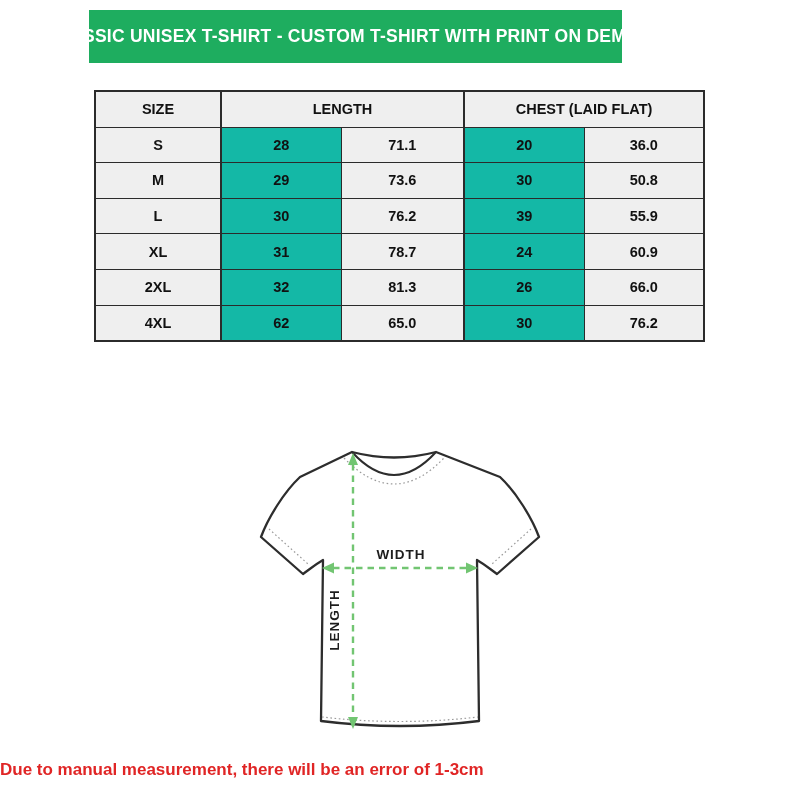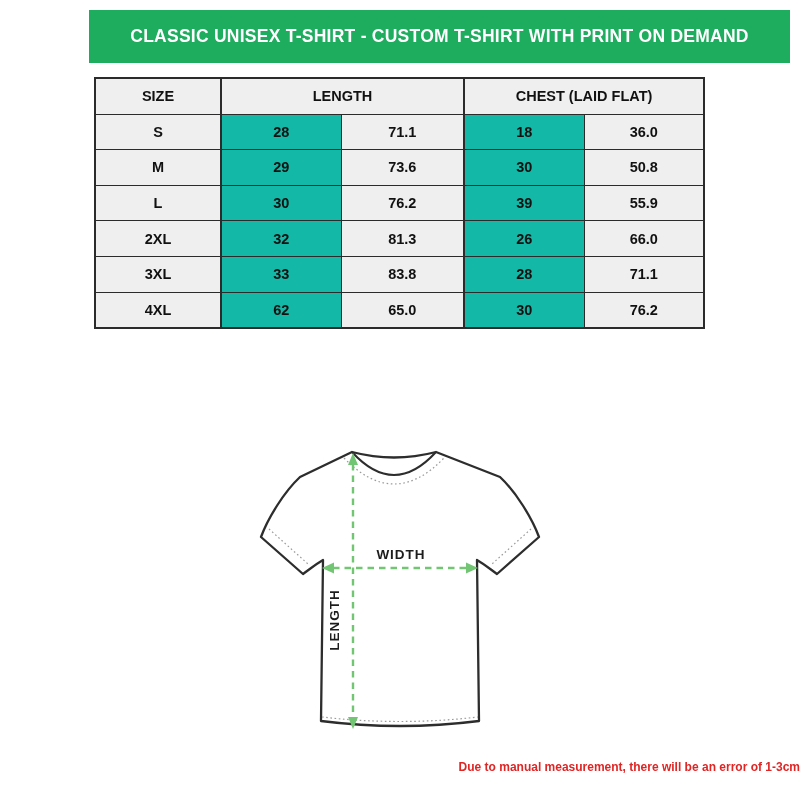--- a/index.html
+++ b/index.html
@@ -2,45 +2,45 @@
 <html><head>
 <meta charset="utf-8">
 <style>
   html,body { margin:0; padding:0; }
   body {
     width:800px; height:800px; background:#ffffff; position:relative;
     font-family:"Liberation Sans", sans-serif;
     -webkit-font-smoothing:antialiased;
   }
   .banner {
-    position:absolute; left:89px; top:10px; width:701px; height:53px;
+    position:absolute; left:89px; top:10px; width:533px; height:53px;
     background:#1ead5f; color:#ffffff;
     display:flex; align-items:center; justify-content:center;
     font-weight:bold; font-size:17.5px; letter-spacing:.25px; white-space:nowrap;
   }
   table.size-table {
-    position:absolute; left:94px; top:77px; width:609px;
+    position:absolute; left:94px; top:90px; width:609px;
     border-collapse:collapse; table-layout:fixed;
     border:2px solid #2b2b2b;
   }
   .size-table th, .size-table td {
     border:1.5px solid #2b2b2b;
     height:34.6px; padding:0;
     text-align:center; vertical-align:middle;
     font-weight:bold; font-size:14.5px; color:#111111;
     background:#14b8a6;
   }
   .size-table .shade { background:#efefef; }
   .size-table .group { border-left-width:2.5px; }
   .diagram {
     position:absolute; left:240px; top:430px; width:320px; height:320px;
   }
   .footnote {
     position:absolute; left:0; top:760px; width:800px;
-    text-align:right; color:#e02525; font-weight:bold; font-size:12px;
+    text-align:left; color:#e02525; font-weight:bold; font-size:17px;
   }
 </style>
 </head>
 <body>
 
 <div>
 
   <header class="banner">
     <span>CLASSIC UNISEX T-SHIRT - CUSTOM T-SHIRT WITH PRINT ON DEMAND</span>
   </header>
@@ -58,50 +58,50 @@
         <th class="shade">SIZE</th>
         <th class="shade group" colspan="2">LENGTH</th>
         <th class="shade group" colspan="2">CHEST (LAID FLAT)</th>
       </tr>
     </thead>
     <tbody>
       <tr>
         <td class="shade">S</td>
         <td class="group">28</td>
         <td class="shade">71.1</td>
-        <td class="group">18</td>
+        <td class="group">20</td>
         <td class="shade">36.0</td>
       </tr>
       <tr>
         <td class="shade">M</td>
         <td class="group">29</td>
         <td class="shade">73.6</td>
         <td class="group">30</td>
         <td class="shade">50.8</td>
       </tr>
       <tr>
         <td class="shade">L</td>
         <td class="group">30</td>
         <td class="shade">76.2</td>
         <td class="group">39</td>
         <td class="shade">55.9</td>
       </tr>
       <tr>
+        <td class="shade">XL</td>
+        <td class="group">31</td>
+        <td class="shade">78.7</td>
+        <td class="group">24</td>
+        <td class="shade">60.9</td>
+      </tr>
+      <tr>
         <td class="shade">2XL</td>
         <td class="group">32</td>
         <td class="shade">81.3</td>
         <td class="group">26</td>
         <td class="shade">66.0</td>
-      </tr>
-      <tr>
-        <td class="shade">3XL</td>
-        <td class="group">33</td>
-        <td class="shade">83.8</td>
-        <td class="group">28</td>
-        <td class="shade">71.1</td>
       </tr>
       <tr>
         <td class="shade">4XL</td>
         <td class="group">62</td>
         <td class="shade">65.0</td>
         <td class="group">30</td>
         <td class="shade">76.2</td>
       </tr>
     </tbody>
   </table>

